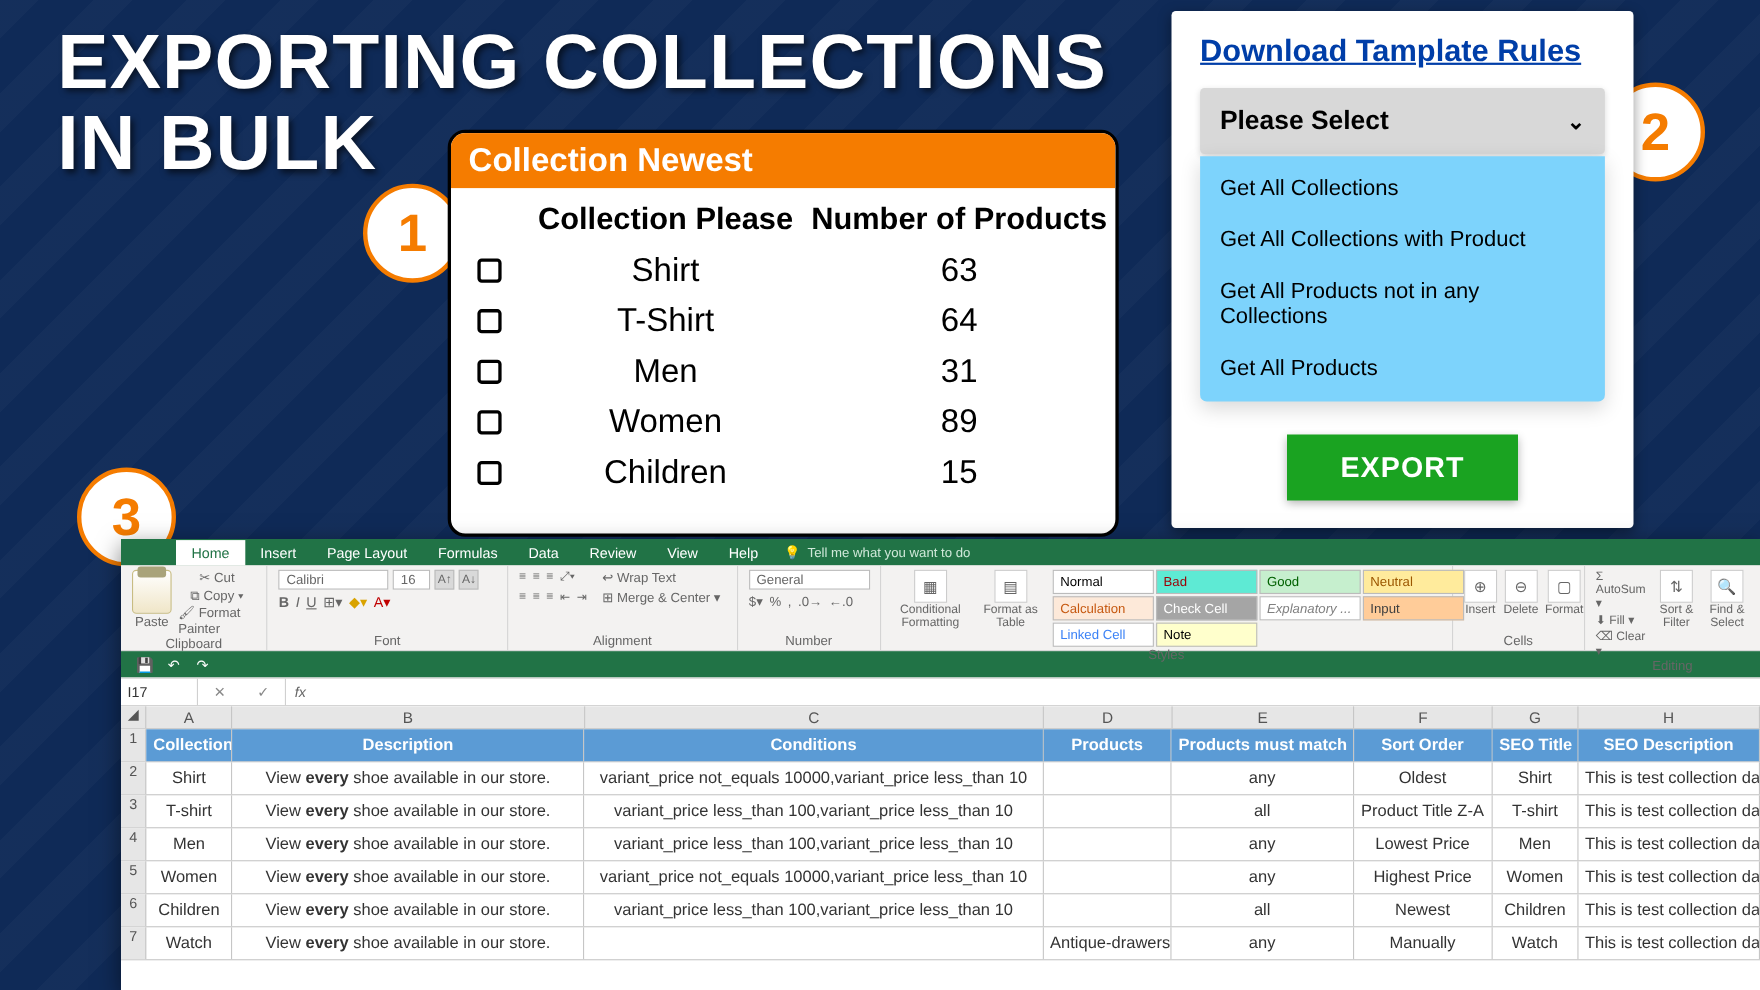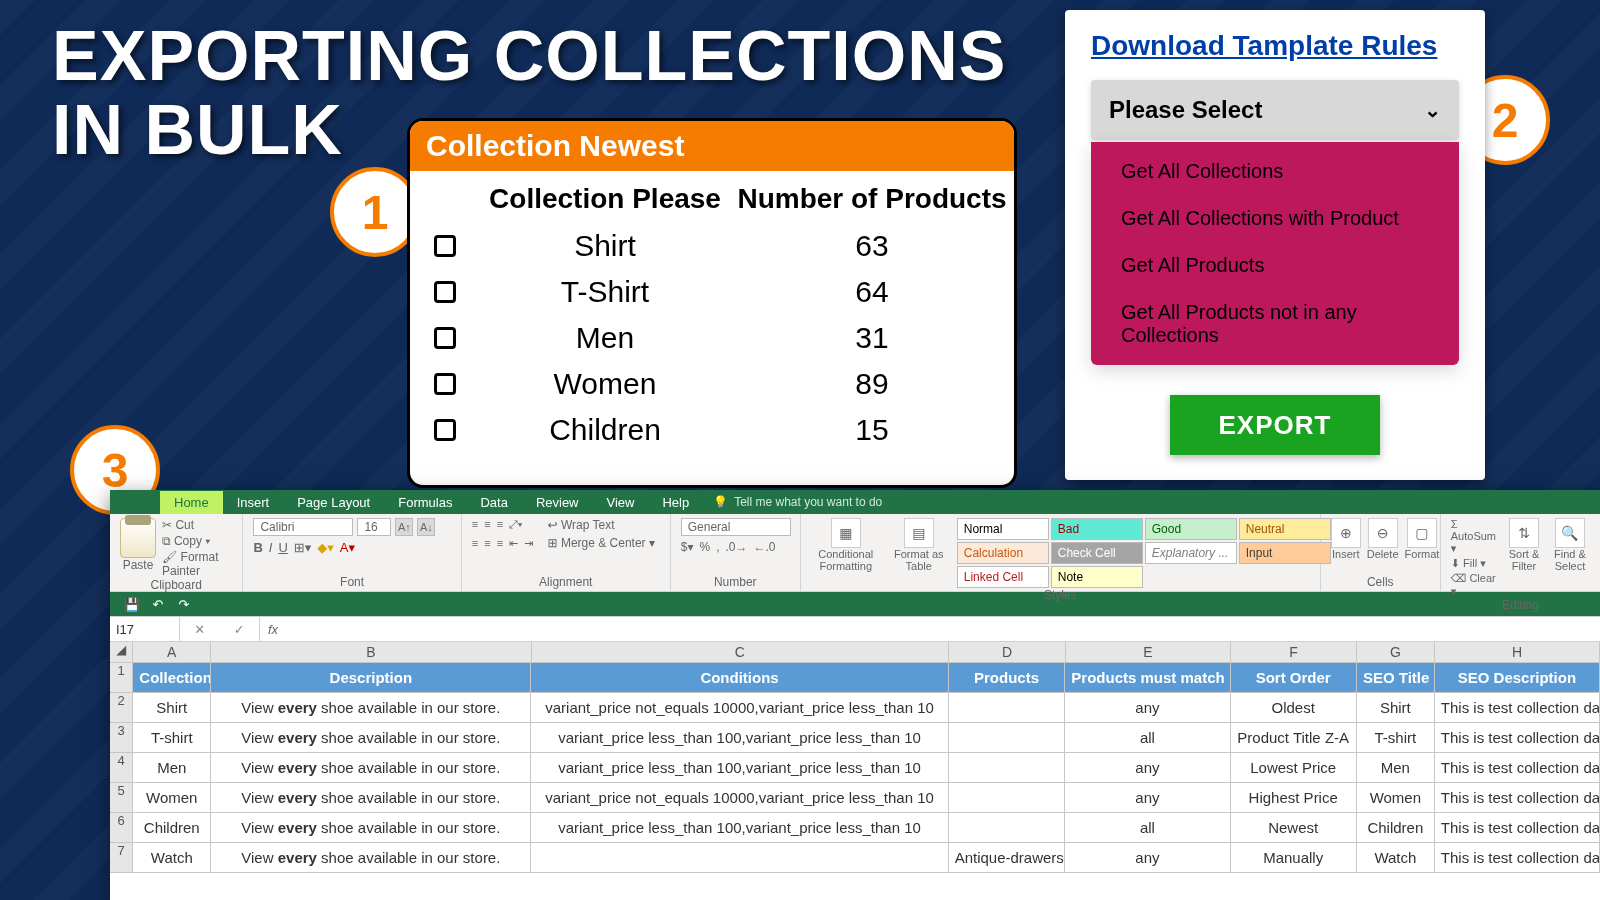--- a/index.html
+++ b/index.html
@@ -82,24 +82,24 @@
     background: #d8d8d8;
     padding: 16px 18px;
     font-size: 24px;
     font-weight: 700;
     display: flex; justify-content: space-between; align-items: center;
     border-radius: 4px;
     box-shadow: 0 2px 6px rgba(0,0,0,0.15);
   }
   .select-box .chev { font-size: 20px; }
   .options-box {
-    background: #be185d;
+    background: #7dd3fc;
     box-shadow: 0 6px 18px rgba(0,0,0,0.15);
     border-radius: 0 0 6px 6px;
-    padding: 6px 12px;
+    padding: 6px 0;
     margin-top: 2px;
   }
   .option-item {
     padding: 12px 18px;
     font-size: 20px;
     font-weight: 500;
   }
   .export-btn {
     display: block;
     margin: 30px auto 0 auto;
@@ -144,21 +144,21 @@
     background: #217346;
     height: 24px;
     display: flex;
     color: #fff;
     font-size: 13px;
     align-items: center;
     padding-left: 50px;
     gap: 0;
   }
   .ribbon-tabs .tab { padding: 4px 14px; }
-  .ribbon-tabs .tab.active { background: #bef264; color: #217346; }
+  .ribbon-tabs .tab.active { background: #ffffff; color: #217346; }
   .ribbon-tabs .bulb { margin-left: 10px; display:flex; align-items:center; gap:6px; font-size:12px; color:#cfe8d9;}
   .ribbon-main {
     background: #f3f2f1;
     height: 78px;
     border-bottom: 1px solid #d4d4d4;
     display: flex;
   }
   .group {
     border-right: 1px solid #d4d4d4;
     padding: 4px 10px 2px 10px;
@@ -262,22 +262,22 @@
 
 <div class="card-export">
   <a class="download-link">Download Tamplate Rules</a>
   <div class="select-box">
     <span>Please Select</span>
     <span class="chev">⌄</span>
   </div>
   <div class="options-box" id="opts">
       <div class="option-item">Get All Collections</div>
       <div class="option-item">Get All Collections with Product</div>
+      <div class="option-item">Get All Products not in any Collections</div>
       <div class="option-item">Get All Products</div>
-      <div class="option-item">Get All Products not in any Collections</div>
     </div>
   <button class="export-btn">EXPORT</button>
 </div>
 
 <div class="excel">
   <div class="ribbon-tabs" id="ribbon-tabs">
       <div class="tab active">Home</div>
       <div class="tab">Insert</div>
       <div class="tab">Page Layout</div>
       <div class="tab">Formulas</div>
@@ -292,21 +292,21 @@
     </div>
 
   <div class="ribbon-main">
 
     <div class="group" style="width:140px;">
       <div class="top">
         <div style="display:flex;flex-direction:column;align-items:center;">
           <div class="paste-icon"></div>
           <div style="font-size:12px;">Paste</div>
         </div>
-        <div style="display:flex;flex-direction:column;gap:2px;font-size:12px;">
+        <div style="display:flex;flex-direction:column;gap:2px;font-size:12px;align-items:center;">
           <div>✂ <span>Cut</span></div>
           <div>⧉ <span>Copy</span> ▾</div>
           <div>🖌 <span>Format Painter</span></div>
         </div>
       </div>
       <div class="lbl">Clipboard</div>
     </div>
 
     <div class="group" style="width:230px;">
       <div class="top" style="flex-direction:column;gap:4px;">
@@ -379,21 +379,21 @@
         </div>
         <div class="styles-grid" id="styles-grid">
             <div class="style-cell" style="background: rgb(255, 255, 255); color: rgb(0, 0, 0);">Normal</div>
             <div class="style-cell" style="background: #5eead4; color: rgb(156, 0, 6);">Bad</div>
             <div class="style-cell" style="background: rgb(198, 239, 206); color: rgb(0, 97, 0);">Good</div>
             <div class="style-cell" style="background: rgb(255, 235, 156); color: rgb(156, 87, 0);">Neutral</div>
             <div class="style-cell" style="background: rgb(253, 233, 217); color: rgb(198, 89, 17);">Calculation</div>
             <div class="style-cell" style="background: rgb(165, 165, 165); color: rgb(255, 255, 255);">Check Cell</div>
             <div class="style-cell" style="background: rgb(255, 255, 255); color: rgb(128, 128, 128); font-style: italic;">Explanatory ...</div>
             <div class="style-cell" style="background: rgb(255, 204, 153); color: rgb(63, 63, 63);">Input</div>
-            <div class="style-cell" style="background: rgb(255, 255, 255); color: #b91c1c;">Linked Cell</div>
+            <div class="style-cell" style="background: rgb(255, 255, 255); color: #3b82f6;">Linked Cell</div>
             <div class="style-cell" style="background: rgb(255, 255, 204); color: rgb(0, 0, 0);">Note</div>
           </div>
       </div>
       <div class="lbl">Styles</div>
     </div>
 
     <div class="group" style="width:120px;">
       <div class="top" style="gap:6px;font-size:11px;">
         <div style="display:flex;flex-direction:column;align-items:center;">
             <div class="btn-icon">⊕</div>

